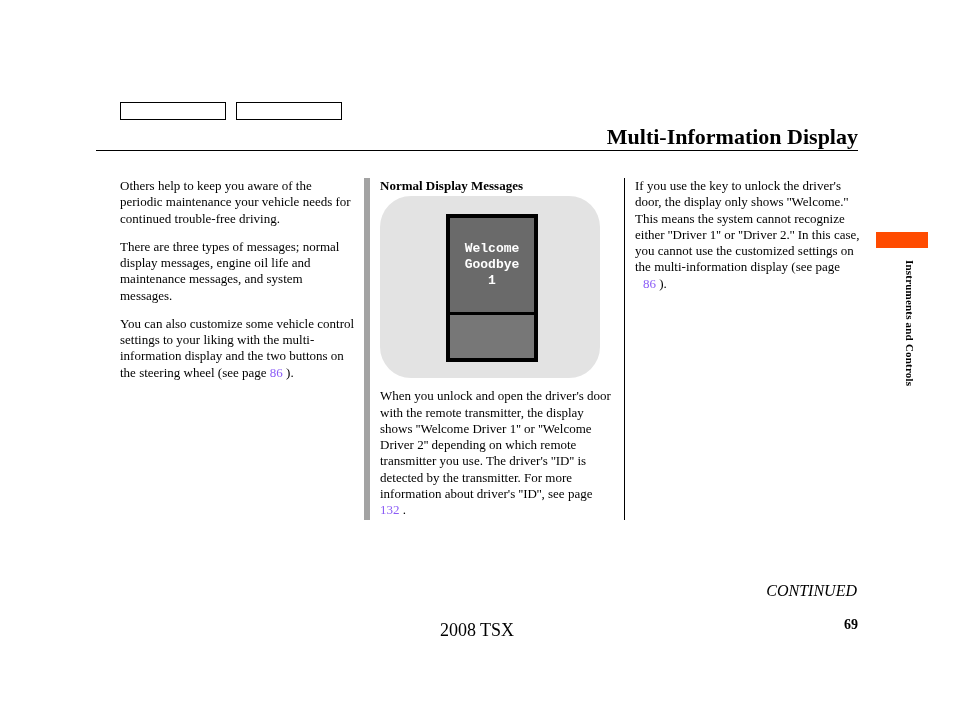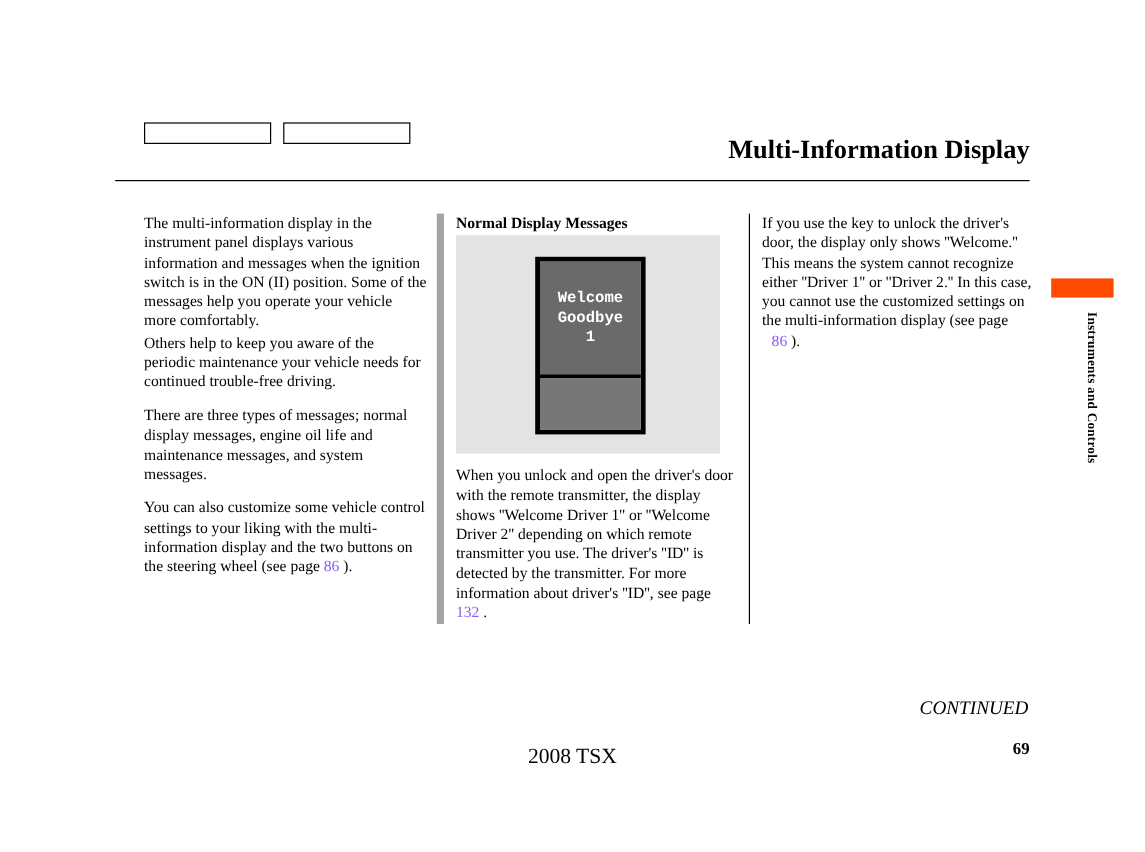--- a/index.html
+++ b/index.html
@@ -25,21 +25,21 @@
     gap: 10px;
   }
   .top-box {
     width: 106px;
     height: 18px;
     border: 1px solid #000;
     box-sizing: border-box;
   }
   .header-title {
     position: absolute;
-    top: 112px;
+    top: 124px;
     right: 96px;
     font-size: 22px;
     font-weight: bold;
   }
   .rule {
     position: absolute;
     top: 150px;
     left: 96px;
     right: 96px;
     border-top: 1px solid #000;
@@ -81,20 +81,21 @@
     color: #8b5cf6;
   }
 
   
   .display-mock {
     background: #e3e3e3;
     width: 220px;
     height: 182px;
     margin: 0 0 10px 0;
     position: relative;
+    border-radius: 31px;
   }
   .display-panel {
     position: absolute;
     left: 66px;
     top: 18px;
     width: 92px;
     height: 148px;
     border: 4px solid #000;
     box-sizing: border-box;
     display: flex;
@@ -171,21 +172,20 @@
 
   <div class="header-title">Multi-Information Display</div>
   <div class="rule"></div>
 
   <div class="side-tab"></div>
   <div class="side-text">Instruments and Controls</div>
 
   <div class="columns">
 
     <div class="col col1">
-      <p>The multi-information display in the instrument panel displays various information and messages when the ignition switch is in the ON (II) position. Some of the messages help you operate your vehicle more comfortably.</p>
       <p>Others help to keep you aware of the periodic maintenance your vehicle needs for continued trouble-free driving.</p>
       <p class="para-gap">There are three types of messages; normal display messages, engine oil life and maintenance messages, and system messages.</p>
       <p class="para-gap">
         <span>You can also customize some vehicle control settings to your liking with the multi-information display and the two buttons on the steering wheel (see page </span>
         <span class="link">86</span>
         <span> ).</span>
       </p>
     </div>
 
     <div class="col col2">

